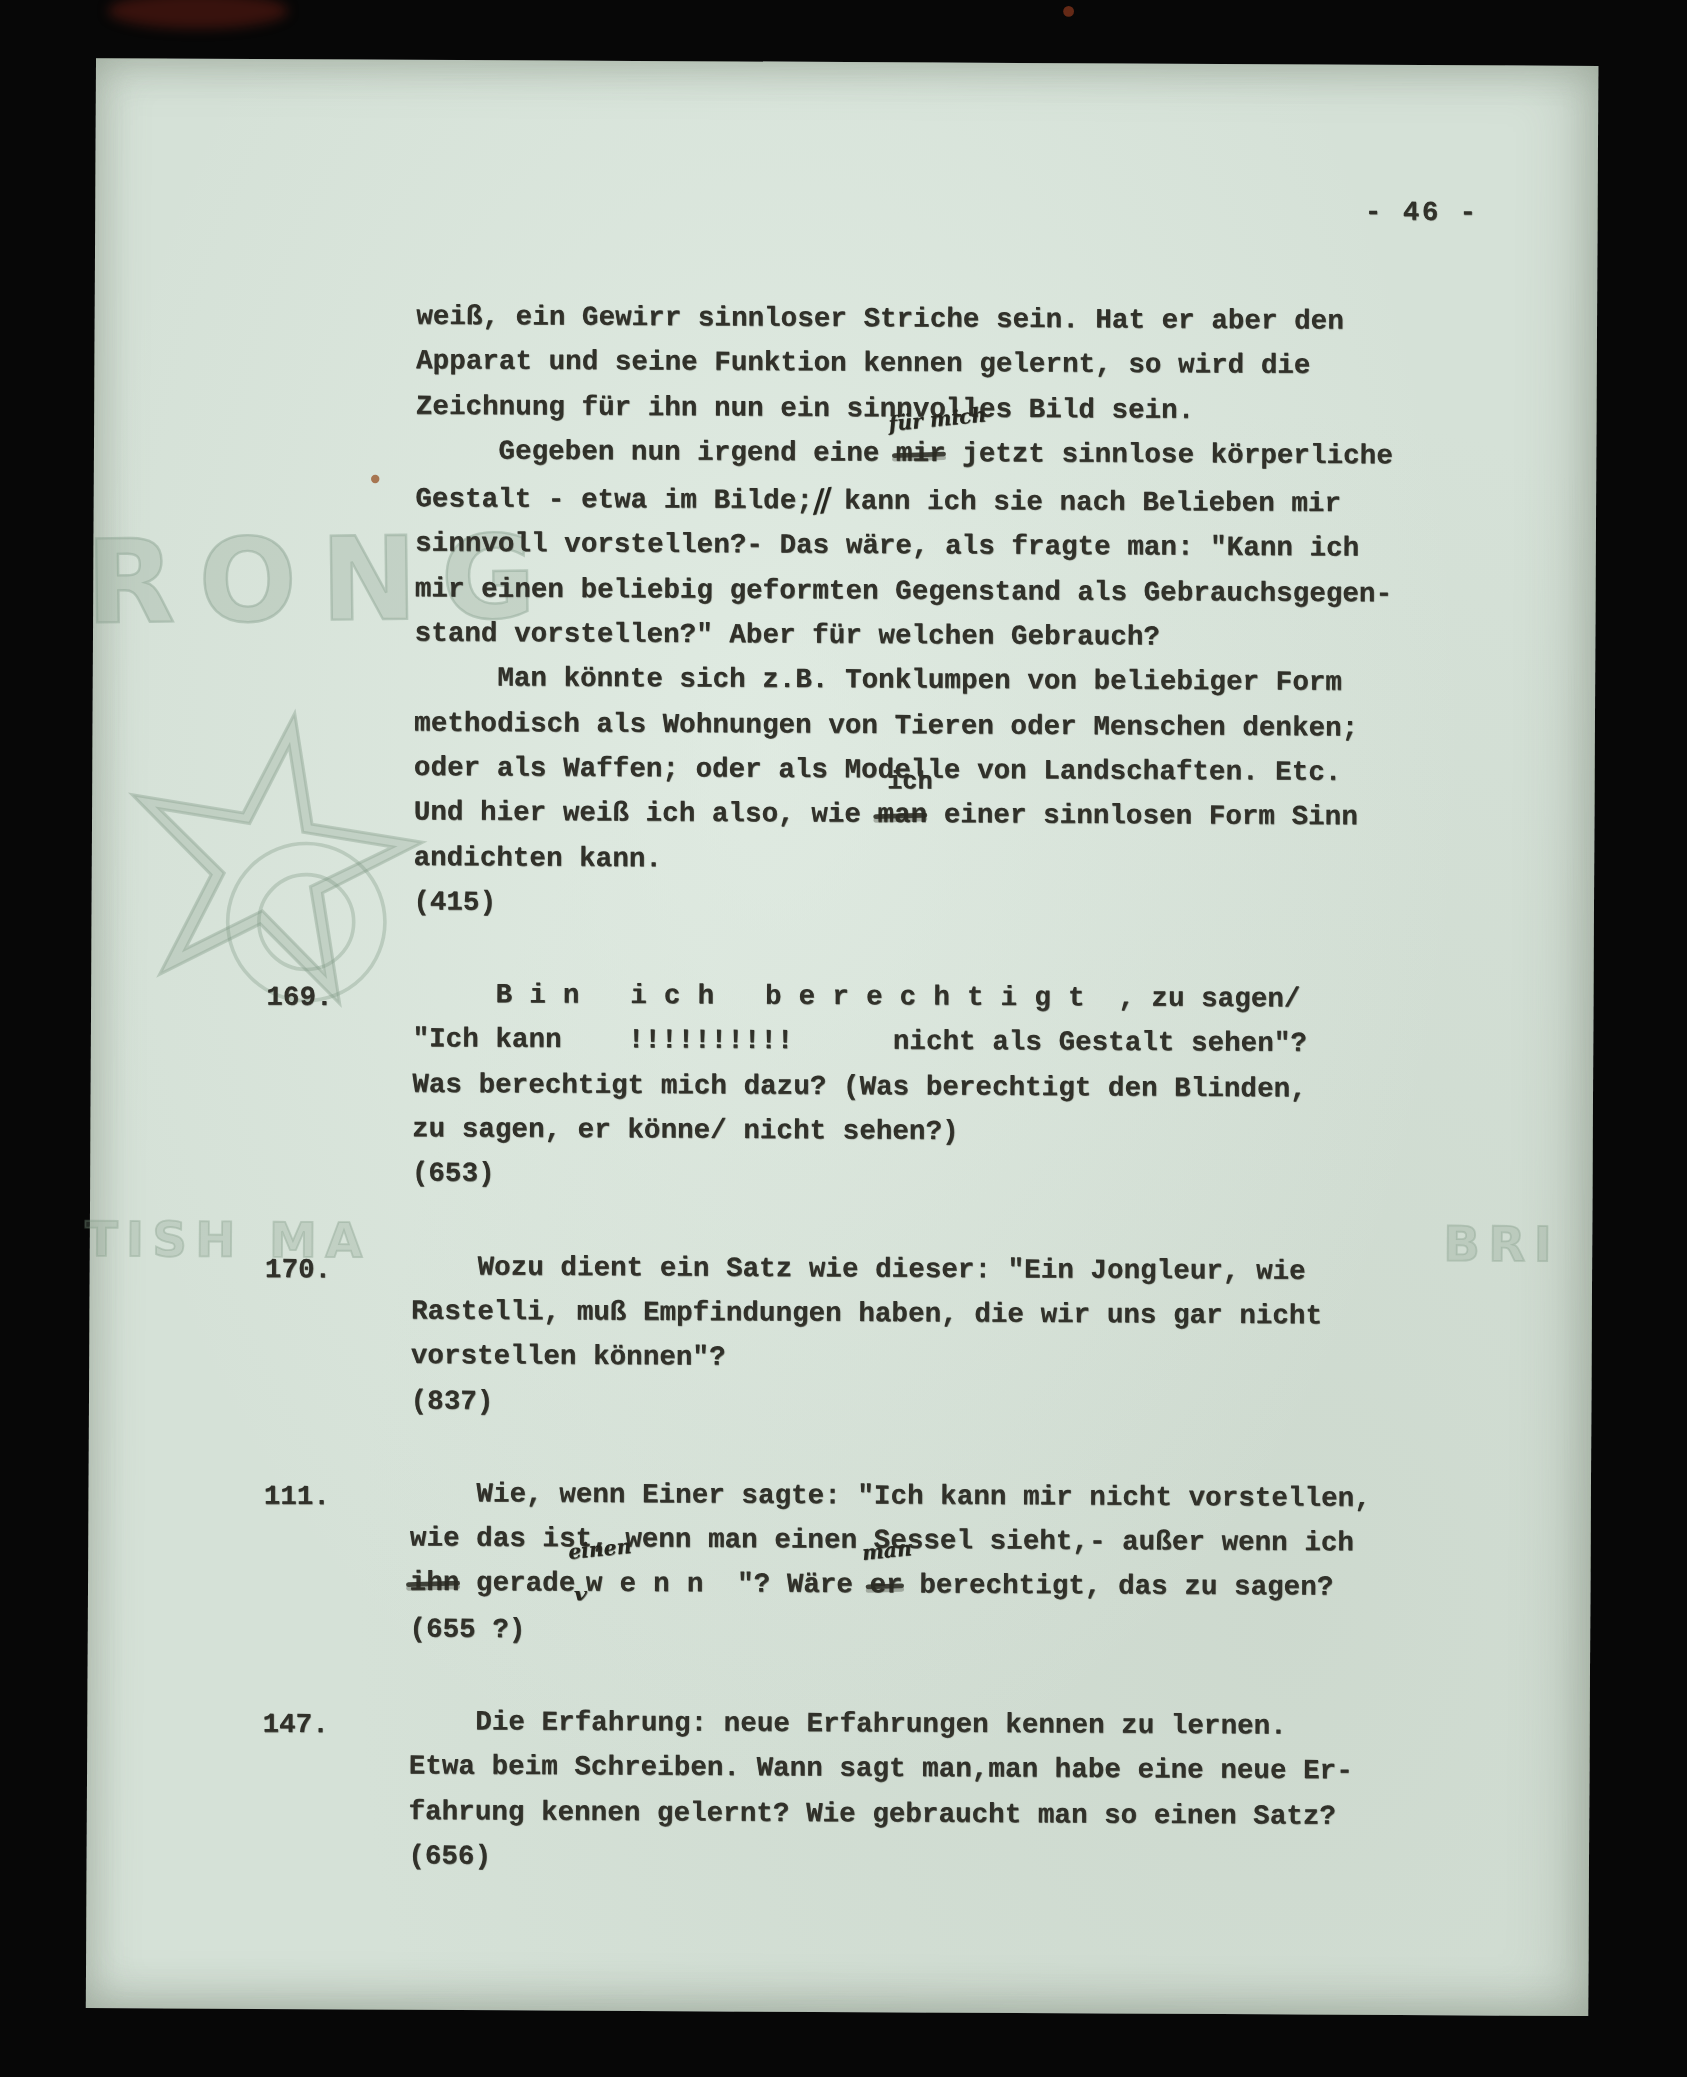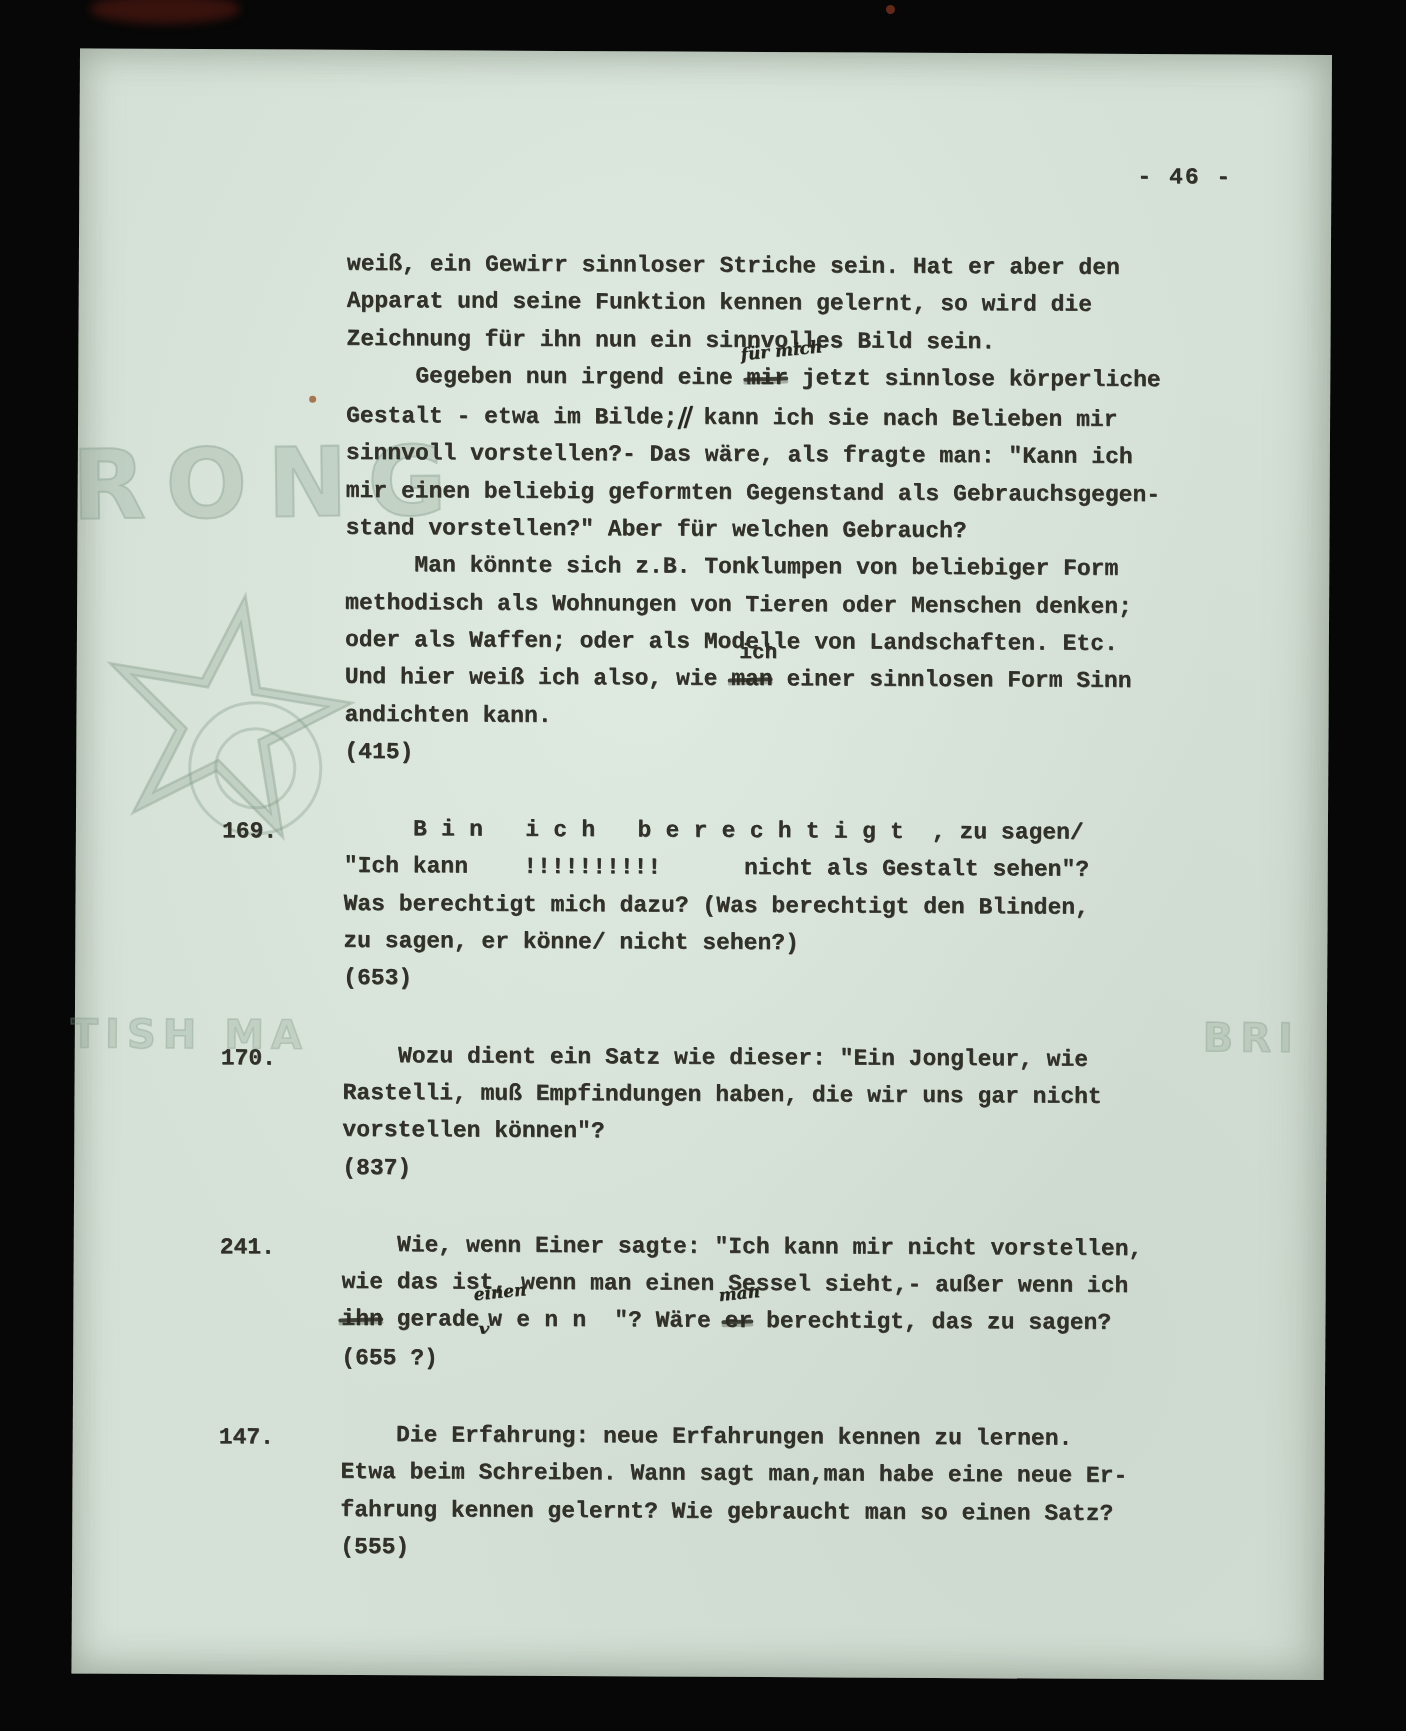--- a/index.html
+++ b/index.html
@@ -108,29 +108,29 @@
           <div class="line"><span>(653)</span></div>
         </div>
         <div class="block">
           <span class="block-num">170.</span>
           <div class="line"><span>    Wozu dient ein Satz wie dieser: "Ein Jongleur, wie</span></div>
           <div class="line"><span>Rastelli, muß Empfindungen haben, die wir uns gar nicht</span></div>
           <div class="line"><span>vorstellen können"?</span></div>
           <div class="line"><span>(837)</span></div>
         </div>
         <div class="block">
-          <span class="block-num">241.</span>
+          <span class="block-num">111.</span>
           <div class="line"><span>    Wie, wenn Einer sagte: "Ich kann mir nicht vorstellen,</span></div>
           <div class="line"><span>wie das ist, wenn man einen Sessel sieht,- außer wenn ich</span></div>
           <div class="line"><span class="strike">ihn</span><span> gerade</span><span class="rel"><span class="caret hand">v</span><span class="above hand">einen</span></span><span class="spaced">wenn</span><span> "? Wäre </span><span class="rel"><span class="strike">er</span><span class="above hand">man</span></span><span> berechtigt, das zu sagen?</span></div>
           <div class="line"><span>(655 ?)</span></div>
         </div>
         <div class="block">
           <span class="block-num">147.</span>
           <div class="line"><span>    Die Erfahrung: neue Erfahrungen kennen zu lernen.</span></div>
           <div class="line"><span>Etwa beim Schreiben. Wann sagt man,man habe eine neue Er-</span></div>
           <div class="line"><span>fahrung kennen gelernt? Wie gebraucht man so einen Satz?</span></div>
-          <div class="line"><span>(555)</span></div>
+          <div class="line"><span>(656)</span></div>
         </div>
       </div>
 
   </div>
 </div>
 
 </body></html>

